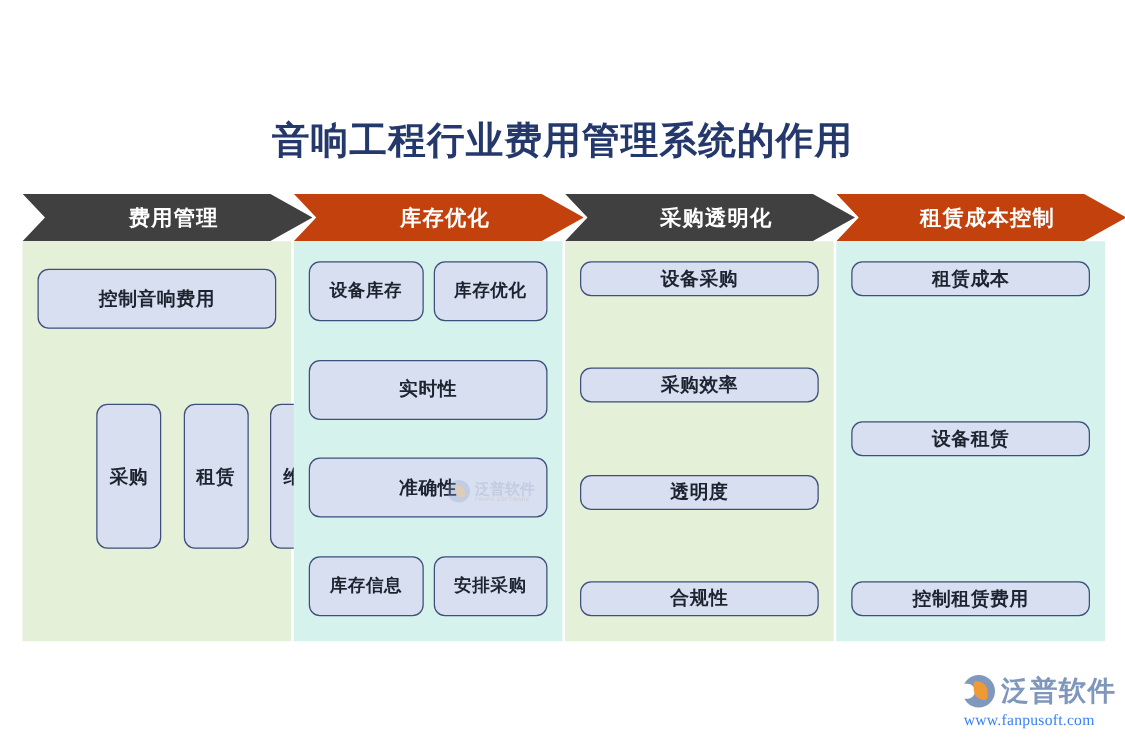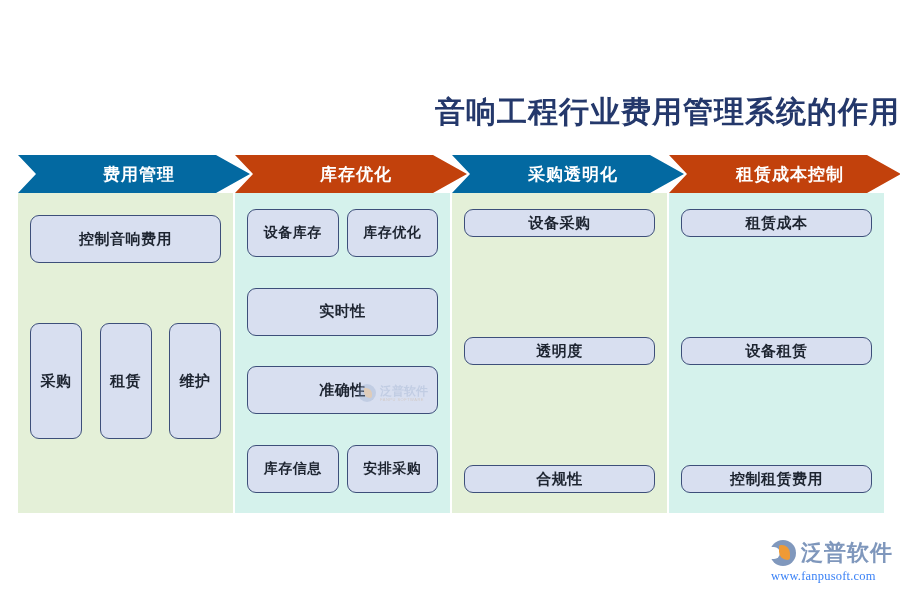--- a/index.html
+++ b/index.html
@@ -13,21 +13,21 @@
     position:relative;
     width:900px; height:600px;
     background:#ffffff;
   }
 
   
   .title {
     position:absolute;
     left:0; top:92px;
     width:900px;
-    text-align:right;
+    text-align:center;
     font-size:30px;
     font-weight:bold;
     color:#24386b;
     letter-spacing:1px;
     white-space:nowrap;
   }
 
   
   .columns {
     position:absolute;
@@ -56,21 +56,21 @@
     color:#ffffff;
     font-size:17px;
     font-weight:bold;
     letter-spacing:1px;
     white-space:nowrap;
     padding-left:10px;
     z-index:3;
     -webkit-clip-path: polygon(0 0, 198px 0, 232px 50%, 198px 100%, 0 100%, 18px 50%);
     clip-path: polygon(0 0, 198px 0, 232px 50%, 198px 100%, 0 100%, 18px 50%);
   }
-  .col-header.teal   { background:#0369a1; }
+  .col-header.teal   { background:#404040; }
   .col-header.orange { background:#c2410c; }
 
   .col-header.first {
     -webkit-clip-path: polygon(0 0, 198px 0, 232px 50%, 198px 100%, 0 100%, 18px 50%);
     clip-path: polygon(0 0, 198px 0, 232px 50%, 198px 100%, 0 100%, 18px 50%);
   }
 
   
   .col-body {
     position:relative;
@@ -122,21 +122,21 @@
   }
   .tall-row .box {
     width:52px;
     height:116px;
     font-size:15px;
   }
 
   
   .col-body.c1 { justify-content:flex-start; }
   .col-body.c1 .box.full { margin-top:8px; }
-  .col-body.c1 .tall-row { margin-top:60px; }
+  .col-body.c1 .tall-row { margin-top:60px;margin-left:47px; }
 
   
   .col-body.c2 { justify-content:space-between; padding-top:16px; padding-bottom:20px; }
   
   .col-body.c34 { justify-content:space-between; padding-top:16px; padding-bottom:20px; }
   .col-body.c34 .box.full { height:28px; }
 
   
   .watermark {
     position:absolute;
@@ -269,20 +269,21 @@
           <div class="box">库存信息</div>
           <div class="box">安排采购</div>
         </div>
       </div>
     </div>
 
     <div class="column">
       <div class="col-header teal">采购透明化</div>
       <div class="col-body green c34">
         <div class="box full">设备采购</div>
+        <div class="box full">采购效率</div>
         <div class="box full">透明度</div>
         <div class="box full">合规性</div>
       </div>
     </div>
 
     <div class="column">
       <div class="col-header orange">租赁成本控制</div>
       <div class="col-body mint c34">
         <div class="box full">租赁成本</div>
         <div class="box full">设备租赁</div>

